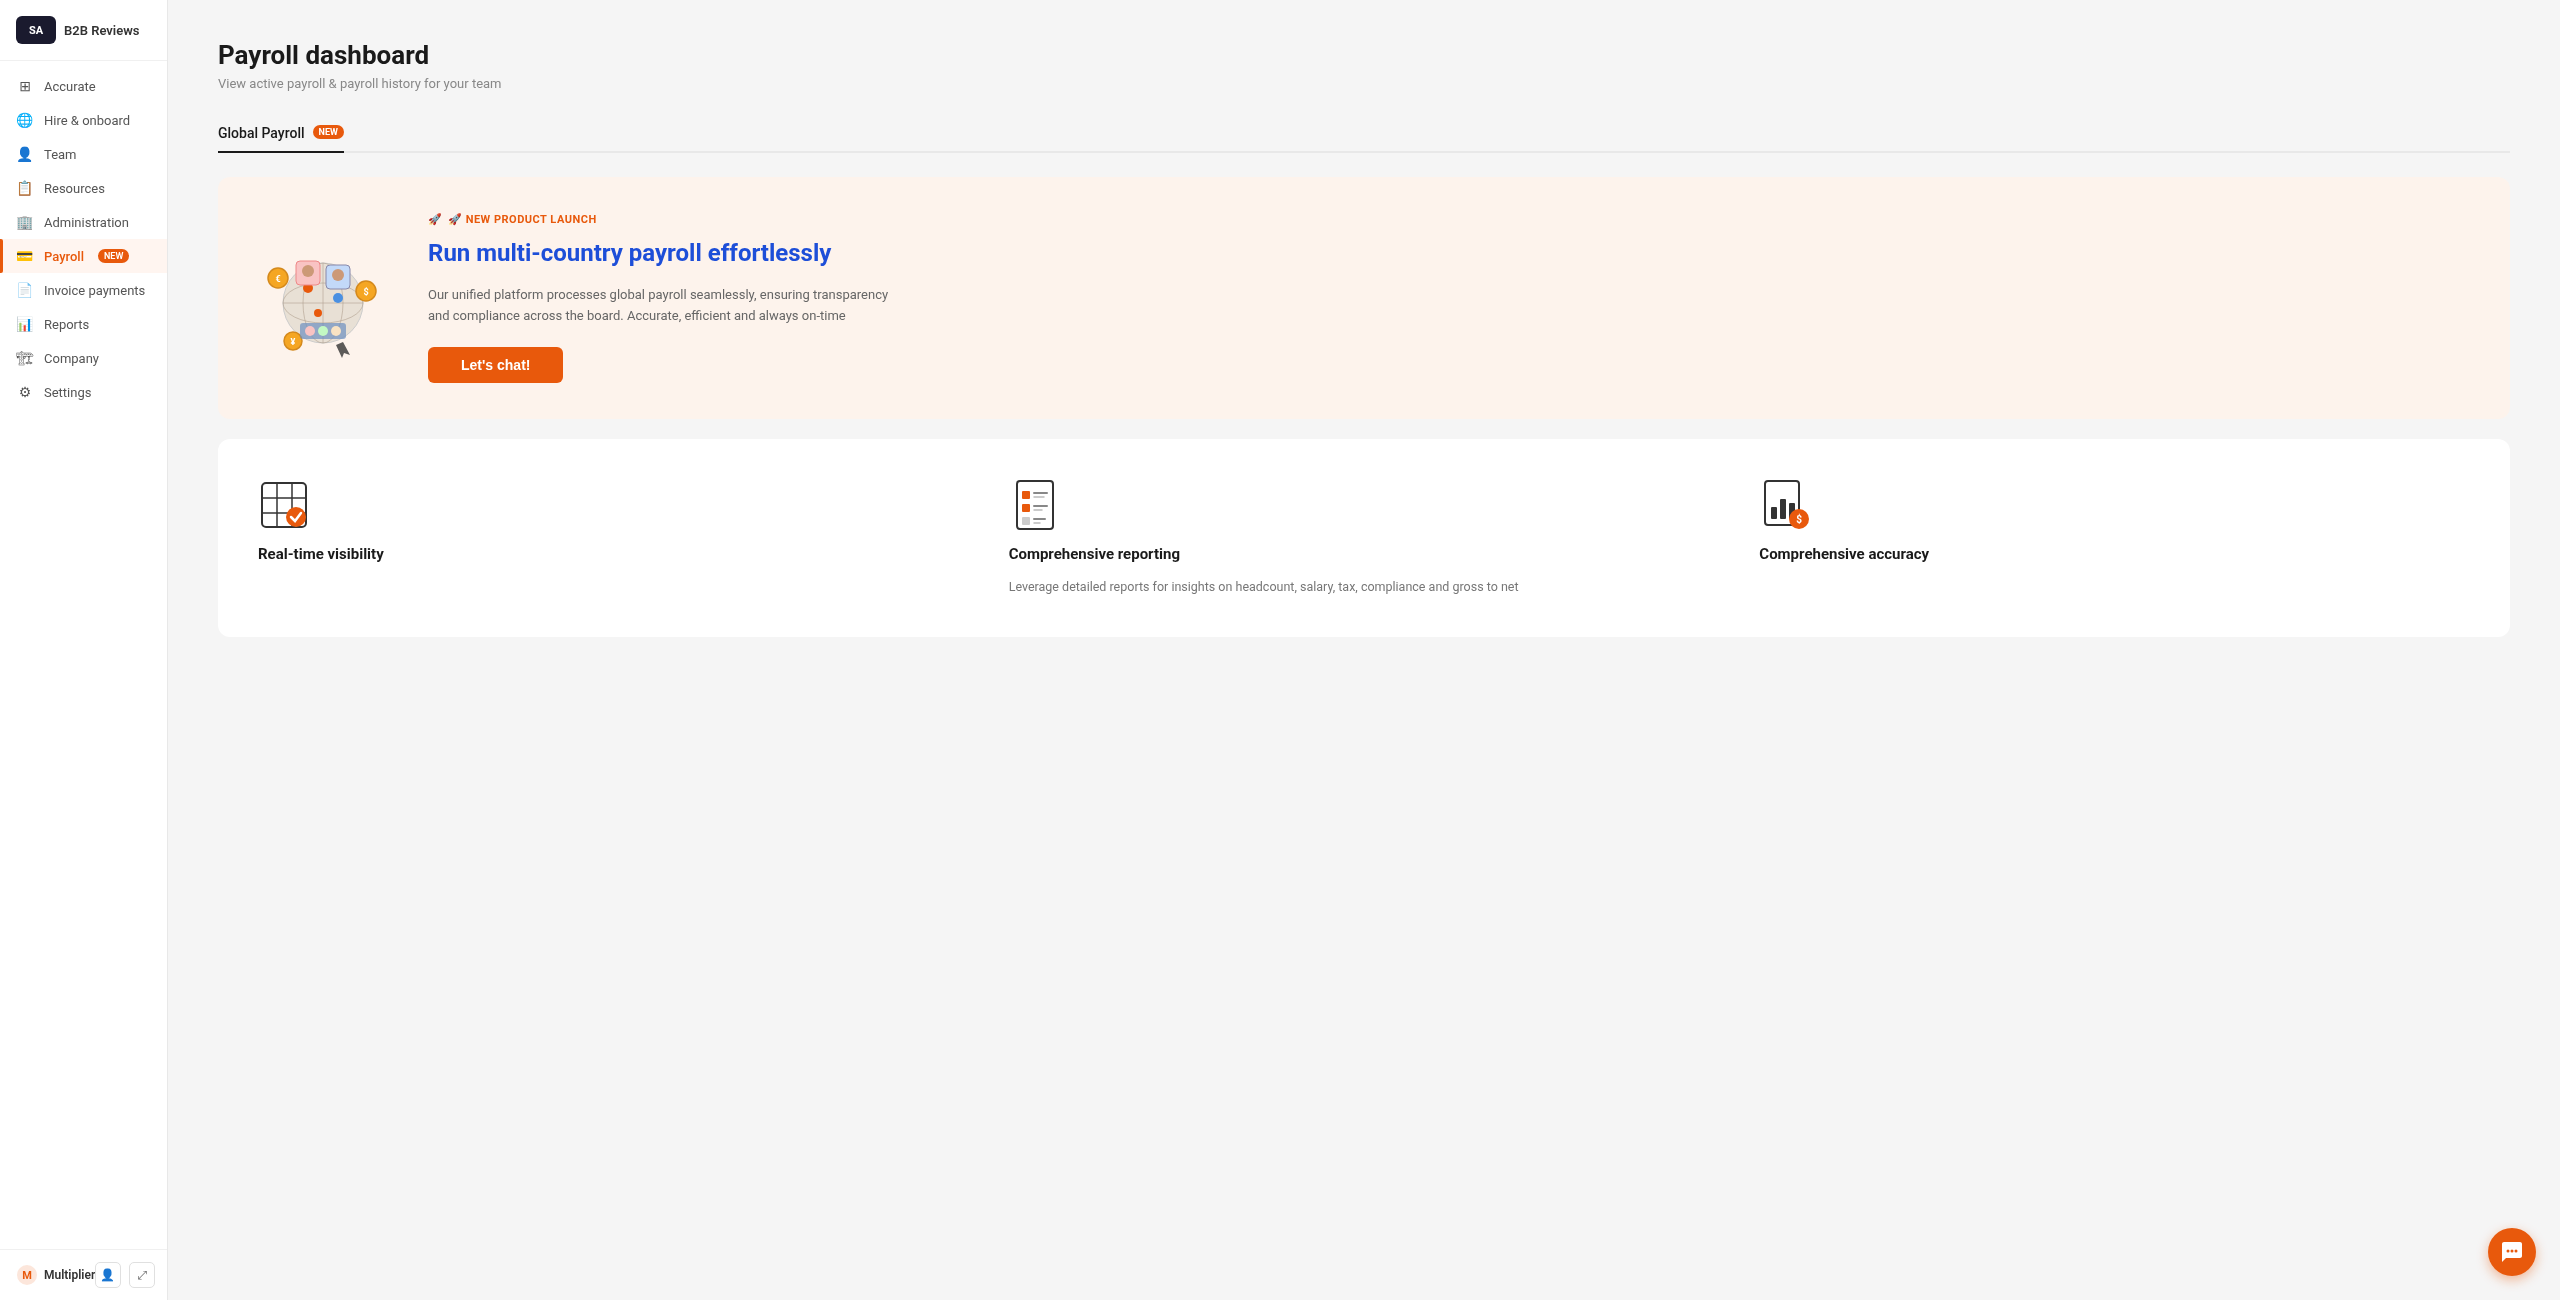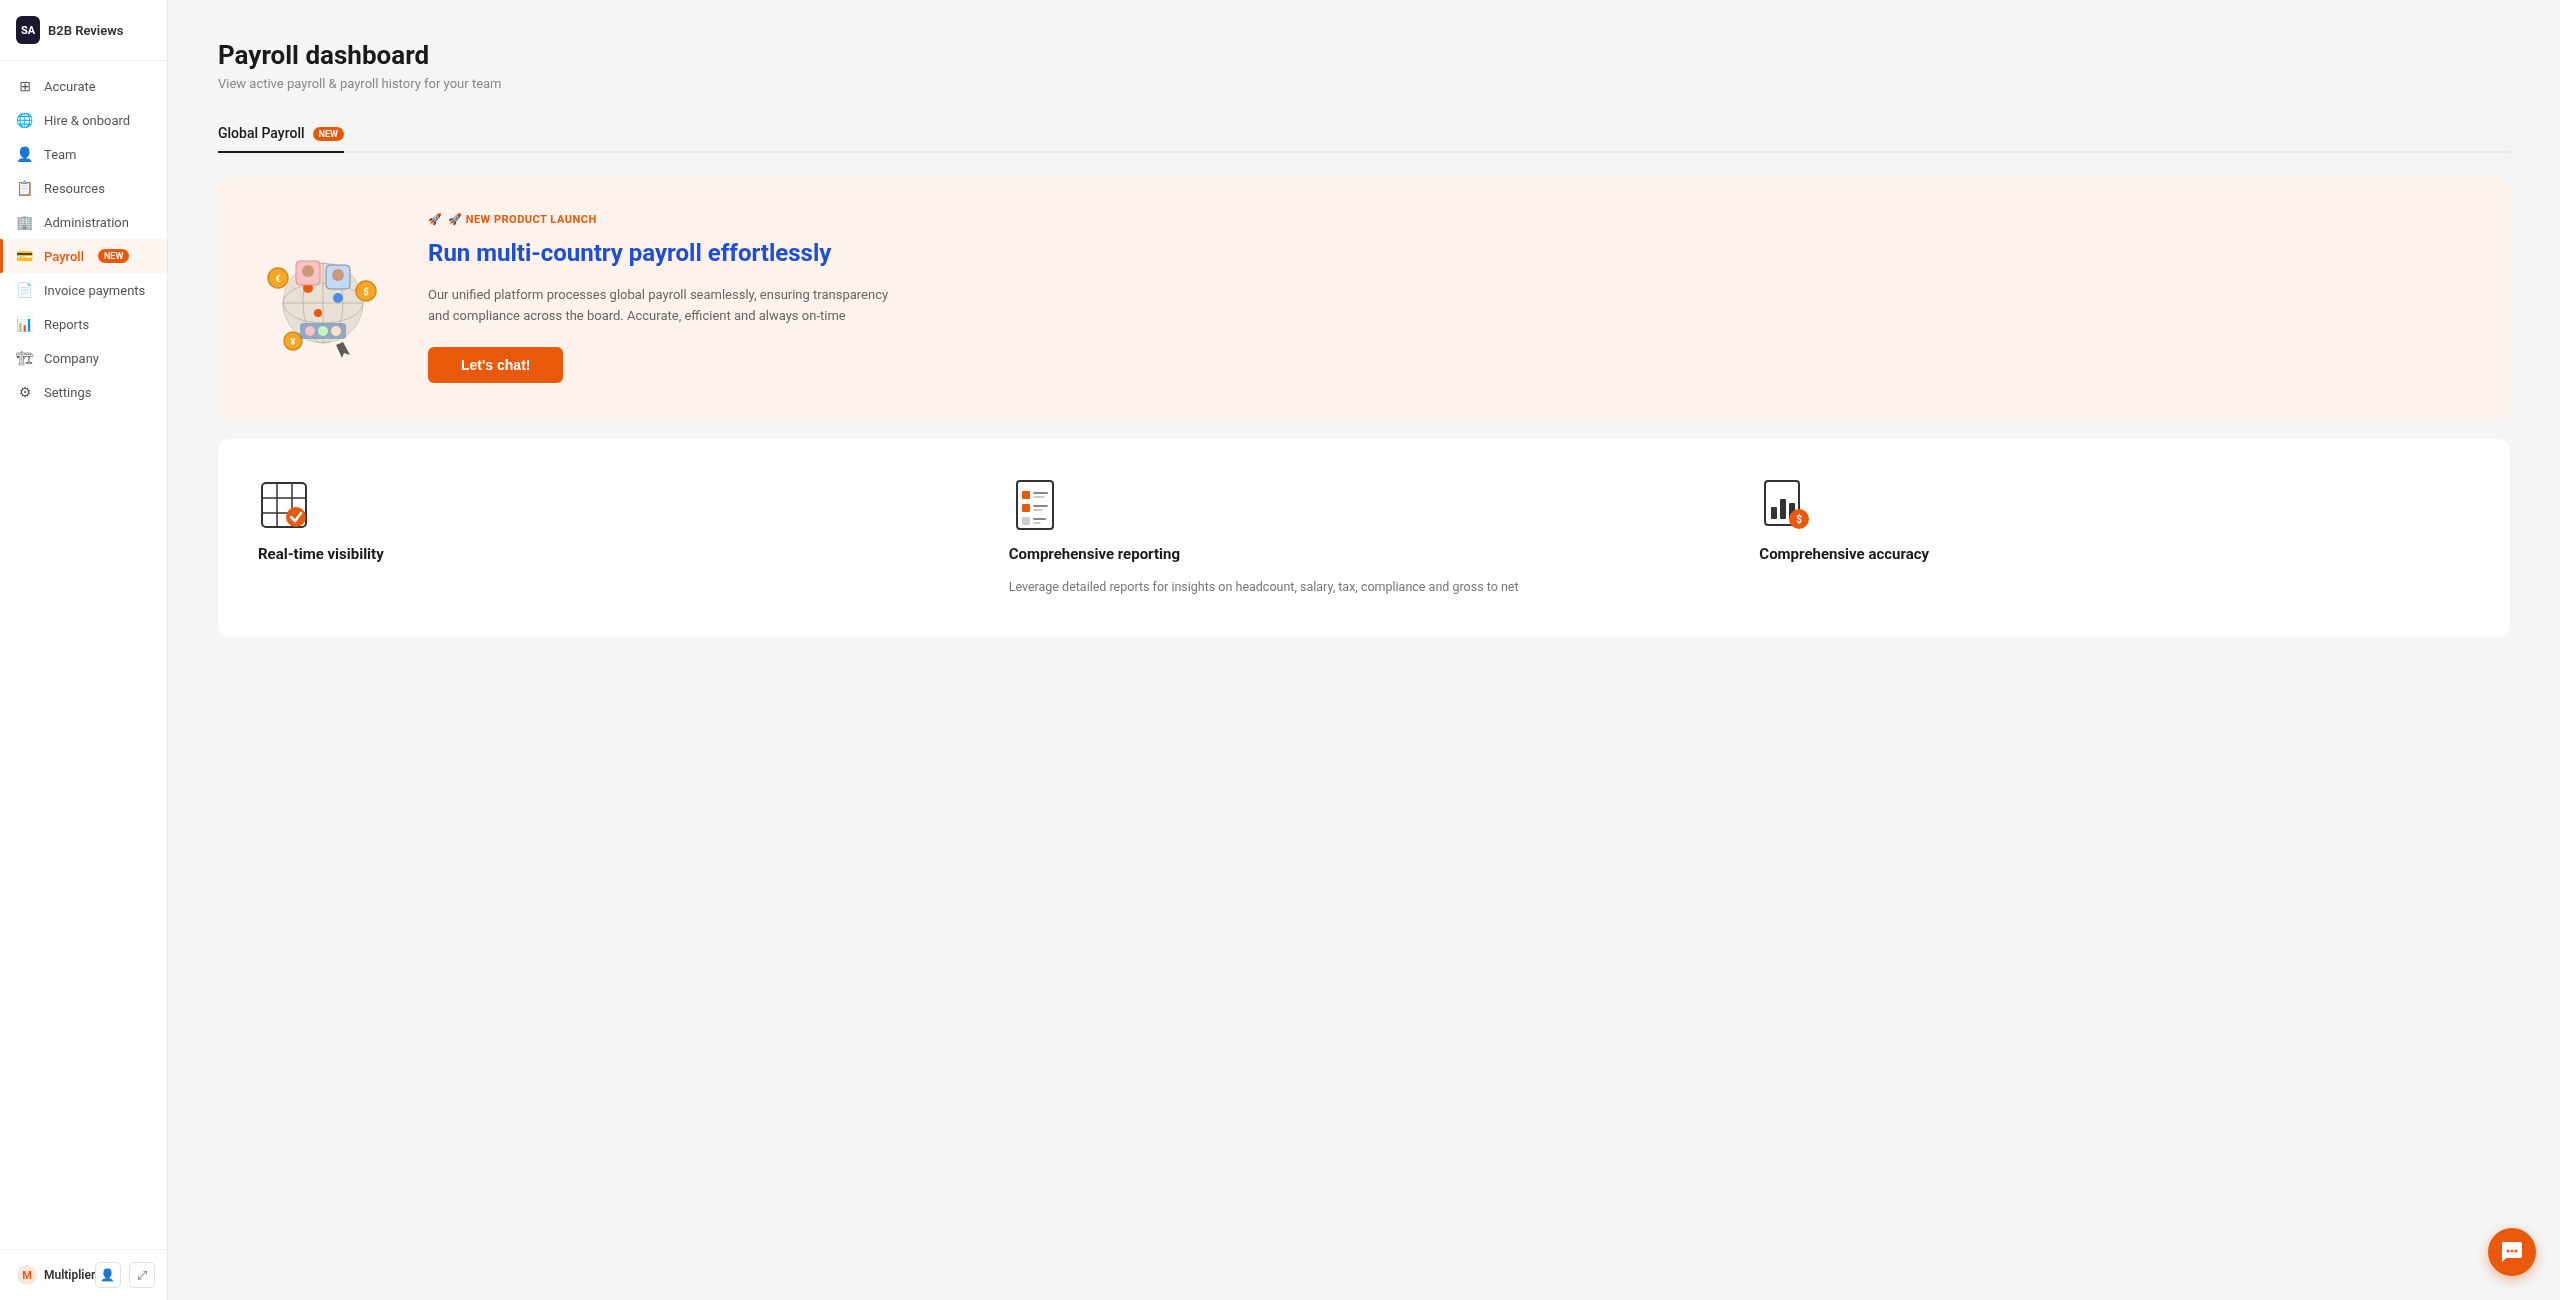--- a/index.html
+++ b/index.html
@@ -16,21 +16,21 @@
       flex-shrink: 0;
     }
     .sidebar-logo {
       display: flex;
       align-items: center;
       gap: 8px;
       padding: 16px 16px;
       border-bottom: 1px solid #f0f0f0;
     }
     .logo-icon {
-      width: 24px;
+      width: 40px;
       height: 28px;
       background: #1a1a2e;
       border-radius: 6px;
       display: flex;
       align-items: center;
       justify-content: center;
       color: #fff;
       font-size: 11px;
       font-weight: 700;
       flex-shrink: 0;
@@ -147,21 +147,21 @@
 
     
     .tabs {
       display: flex;
       border-bottom: 2px solid #e8e8e8;
       margin-bottom: 24px;
       gap: 0;
     }
     .tab {
       display: flex;
-      align-items: flex-end;
+      align-items: flex-start;
       gap: 8px;
       padding: 10px 0;
       margin-right: 28px;
       cursor: pointer;
       font-size: 14px;
       font-weight: 500;
       color: #888;
       border-bottom: 2px solid transparent;
       margin-bottom: -2px;
       transition: color 0.15s;

